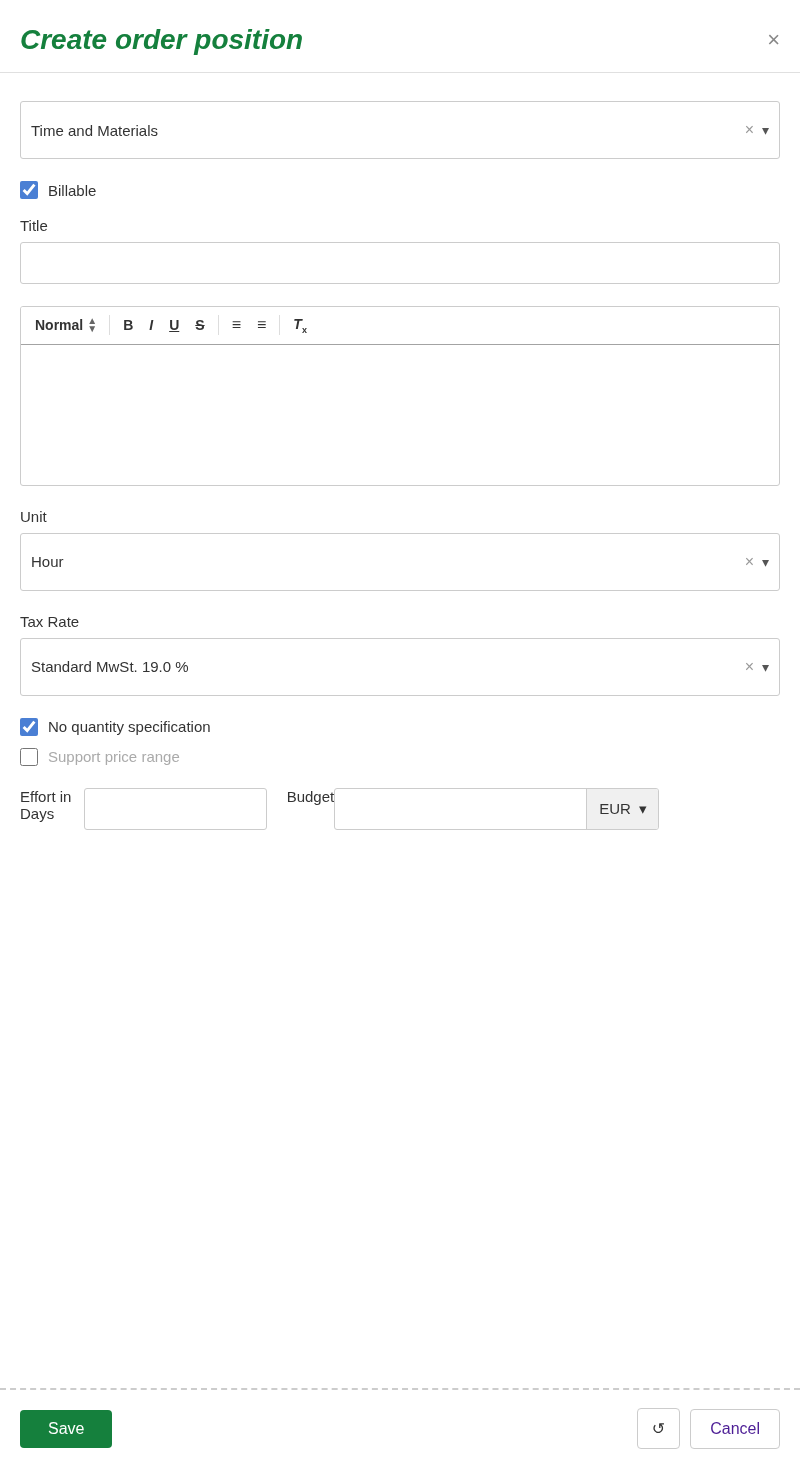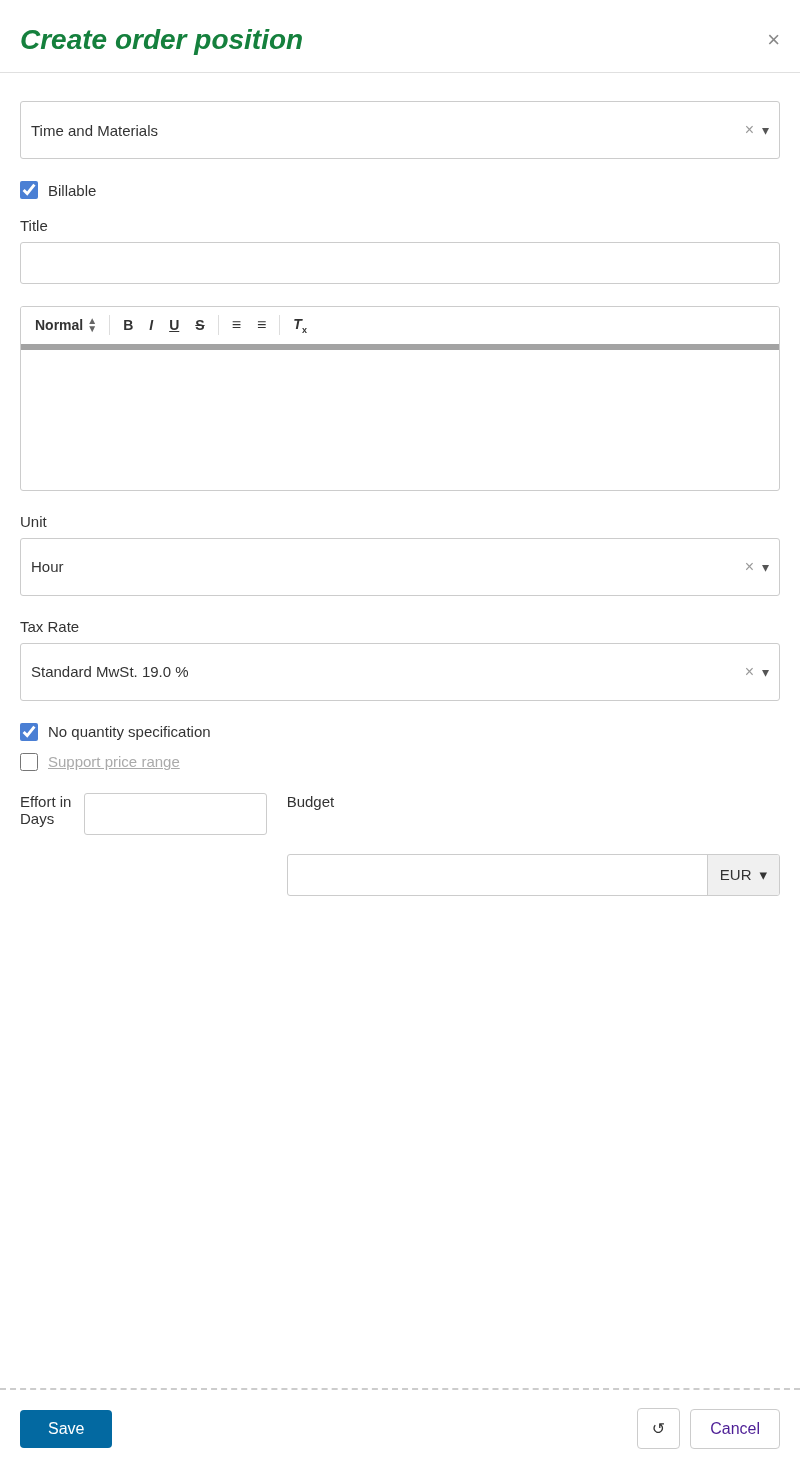--- a/index.html
+++ b/index.html
@@ -113,21 +113,20 @@
     }
 
     .checkbox-label {
       font-size: 15px;
       color: #333;
     }
 
     .checkbox-label-disabled {
       font-size: 15px;
       color: #aaa;
-      text-decoration: underline;
     }
 
     .text-input {
       width: 100%;
       height: 42px;
       border: 1px solid #ccc;
       border-radius: 3px;
       padding: 0 10px;
       font-size: 15px;
       color: #333;
@@ -137,21 +136,21 @@
     .rich-text-editor {
       border: 1px solid #ccc;
       border-radius: 3px;
       overflow: hidden;
     }
 
     .editor-toolbar {
       display: flex;
       align-items: center;
       padding: 6px 10px;
-      border-bottom: 6px solid #a3a3a3;
+      border-bottom: 1px solid #a3a3a3;
       gap: 6px;
       background: #fff;
     }
 
     .toolbar-select {
       display: flex;
       align-items: center;
       gap: 4px;
       font-size: 14px;
       font-weight: bold;
@@ -206,22 +205,21 @@
 
     .field-col {
       flex: 1;
       display: flex;
       flex-direction: row;
     }
 
     .field-col-budget {
       flex: 2;
       display: flex;
-      flex-direction: column;
-      gap: 36px;
+      flex-direction: row;
     }
 
     .budget-input-row {
       display: flex;
       border: 1px solid #ccc;
       border-radius: 3px;
       overflow: hidden;
       height: 42px;
       padding-left: 32px;
     }
@@ -256,21 +254,21 @@
       justify-content: space-between;
     }
 
     .footer-right {
       display: flex;
       gap: 10px;
       align-items: center;
     }
 
     .btn-save {
-      background: #0369a1;
+      background: #15803d;
       color: #fff;
       border: none;
       border-radius: 4px;
       padding: 10px 28px;
       font-size: 16px;
       cursor: pointer;
       font-weight: 500;
     }
 
     .btn-reset {

